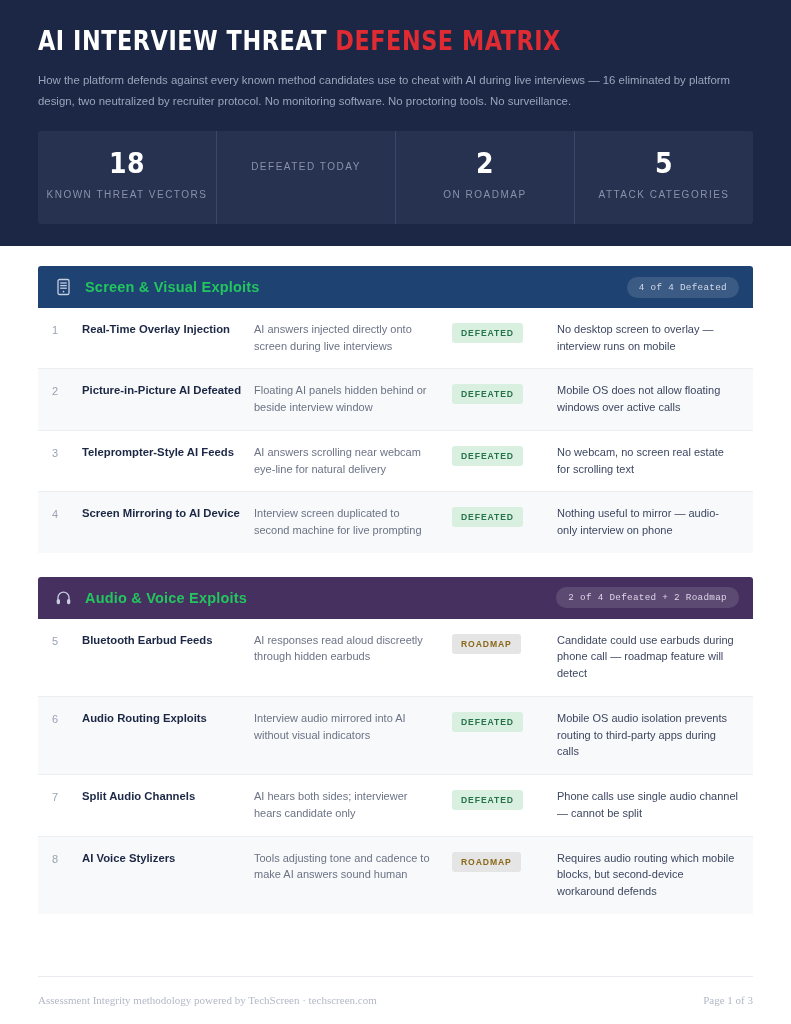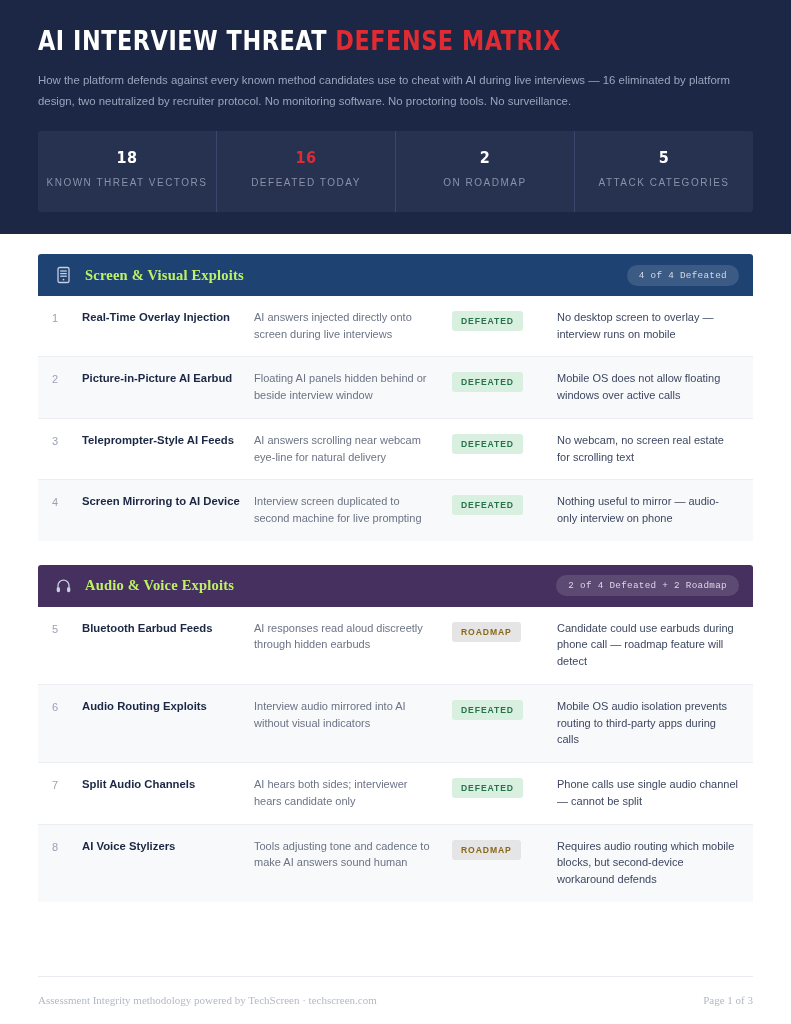--- a/index.html
+++ b/index.html
@@ -63,21 +63,21 @@
     flex: 1 1 0;
     padding: 19px 8px 21px 8px;
     text-align: center;
     border-right: 1px solid #3a466a;
   }
   .stat:last-child { border-right: none; }
 
   .stat-num {
     font-family: "DejaVu Sans Condensed", "Liberation Sans Narrow", "Liberation Sans", sans-serif;
     font-weight: 700;
-    font-size: 16px;
+    font-size: 28px;
     line-height: 1;
     color: #ffffff;
     letter-spacing: 0.5px;
   }
   .stat-num.red { color: #e02b33; }
 
   .stat-label {
     margin-top: 9px;
     font-size: 10px;
     letter-spacing: 1.5px;
@@ -111,25 +111,25 @@
     flex: 0 0 22px;
     display: flex;
     align-items: center;
     justify-content: center;
     color: #c6cee0;
     margin-right: 11px;
   }
   .sec-icon svg { display: block; }
 
   .sec-title {
-    font-family: Liberation Serif, serif;
+    font-family: Liberation Sans, sans-serif;
     font-weight: 700;
     font-size: 14.5px;
     letter-spacing: 0.2px;
-    color: #bef264;
+    color: #22c55e;
   }
 
   .sec-pill {
     margin-left: auto;
     font-family: "Liberation Mono", "DejaVu Sans Mono", monospace;
     font-size: 9.3px;
     letter-spacing: 0.3px;
     color: #d4dae8;
     background: rgba(255,255,255,0.13);
     border-radius: 11px;
@@ -231,21 +231,20 @@
       <span class="accent">DEFENSE MATRIX</span>
     </h1>
     <p class="hero-sub">How the platform defends against every known method candidates use to cheat with AI during live interviews — 16 eliminated by platform design, two neutralized by recruiter protocol. No monitoring software. No proctoring tools. No surveillance.</p>
 
     <div class="stats">
       <div class="stat">
         <div class="stat-num">18</div>
         <div class="stat-label">KNOWN THREAT VECTORS</div>
       </div>
       <div class="stat">
-        <div class="stat-num red">16</div>
         <div class="stat-label">DEFEATED TODAY</div>
       </div>
       <div class="stat">
         <div class="stat-num">2</div>
         <div class="stat-label">ON ROADMAP</div>
       </div>
       <div class="stat">
         <div class="stat-num">5</div>
         <div class="stat-label">ATTACK CATEGORIES</div>
       </div>
@@ -275,21 +274,21 @@
           <div class="c-name">Real-Time Overlay Injection</div>
           <div class="c-desc">AI answers injected directly onto screen during live interviews</div>
           <div class="c-status">
             <span class="badge defeated">DEFEATED</span>
           </div>
           <div class="c-why">No desktop screen to overlay — interview runs on mobile</div>
         </div>
 
         <div class="row alt">
           <div class="c-num">2</div>
-          <div class="c-name">Picture-in-Picture AI Earbud</div>
+          <div class="c-name">Picture-in-Picture AI Defeated</div>
           <div class="c-desc">Floating AI panels hidden behind or beside interview window</div>
           <div class="c-status">
             <span class="badge defeated">DEFEATED</span>
           </div>
           <div class="c-why">Mobile OS does not allow floating windows over active calls</div>
         </div>
 
         <div class="row">
           <div class="c-num">3</div>
           <div class="c-name">Teleprompter-Style AI Feeds</div>

